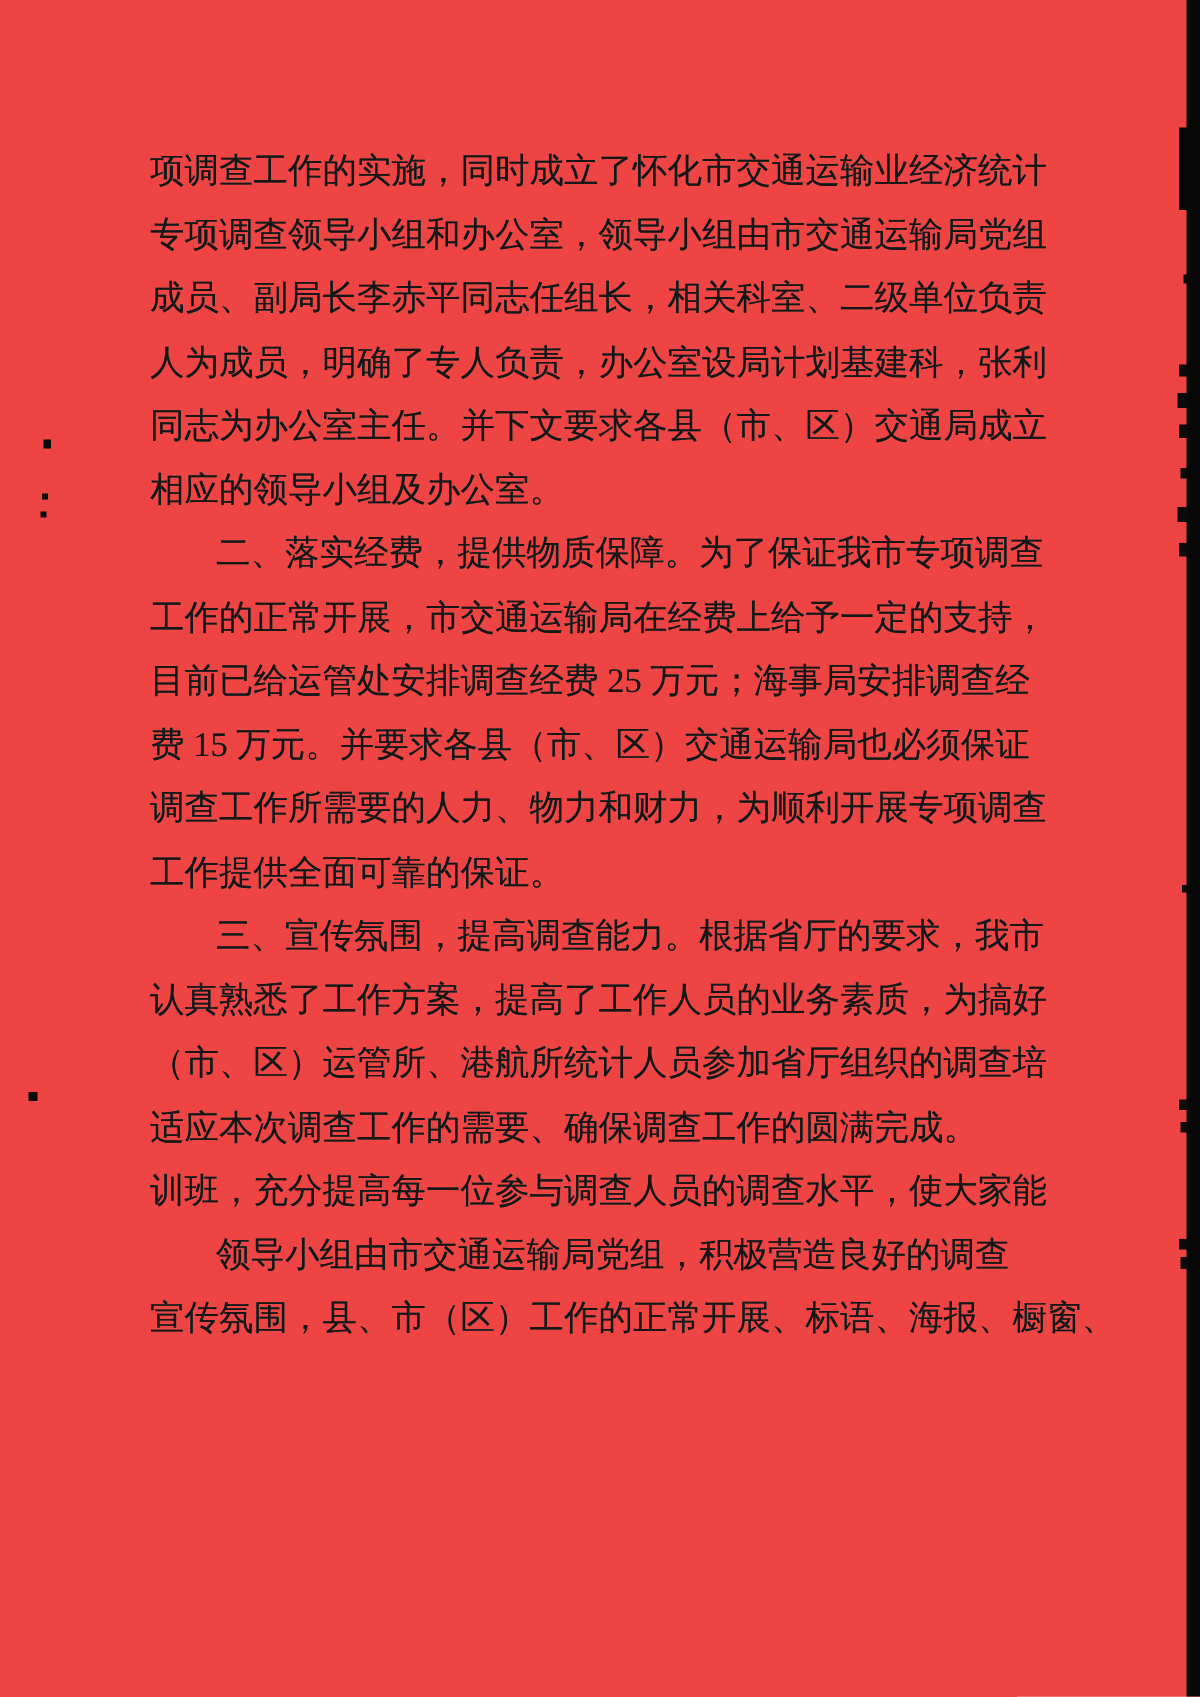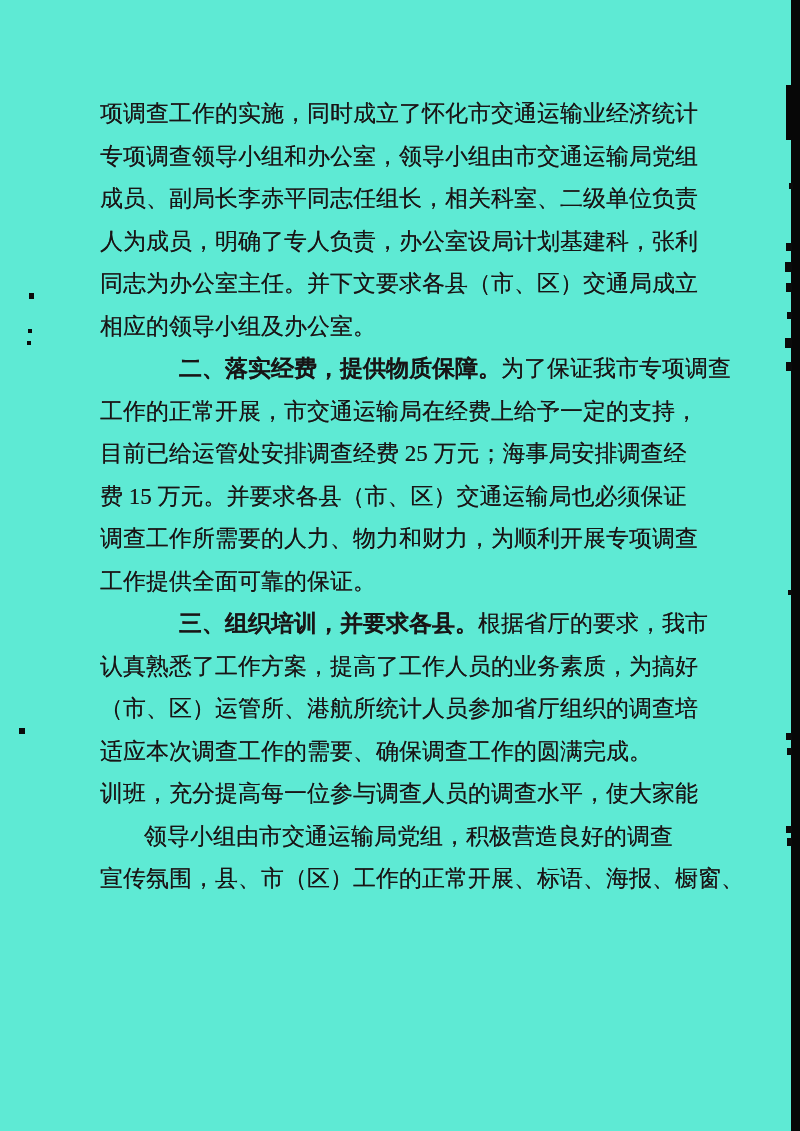--- a/index.html
+++ b/index.html
@@ -1,29 +1,29 @@
 <!DOCTYPE html>
 <html><head>
 <meta charset="utf-8">
 <style>
   html,body{margin:0;padding:0;}
   body{
     width:800px;height:1131px;position:relative;overflow:hidden;
     background:#fefefe;
     font-family:"Liberation Serif","DejaVu Serif",serif;
   }
-  .page{position:absolute;inset:0;background:#5eead4;}
+  .page{position:absolute;inset:0;background:#ef4444;}
   .textblock{position:absolute;left:100px;top:93px;width:604px;}
   .line{
     height:42.5px;line-height:42.5px;font-size:23px;color:#161616;
     white-space:nowrap;letter-spacing:0;
     text-shadow:0 0 .4px #444;
   }
   .indent{padding-left:44px;}
-  .line b{font-weight:700;margin-left:35px;}
+  .line b{font-weight:400;}
   
   .strip{position:absolute;background:#070707;}
   .mark{position:absolute;background:#0b0b0b;}
 </style>
 </head>
 <body>
 
 <div class="page">
 
   <div class="textblock">
@@ -34,21 +34,21 @@
     <div class="line">同志为办公室主任。并下文要求各县（市、区）交通局成立</div>
     <div class="line">相应的领导小组及办公室。</div>
 
     <div class="line indent"><b>二、落实经费，提供物质保障。</b><span>为了保证我市专项调查</span></div>
     <div class="line">工作的正常开展，市交通运输局在经费上给予一定的支持，</div>
     <div class="line">目前已给运管处安排调查经费 25 万元；海事局安排调查经</div>
     <div class="line">费 15 万元。并要求各县（市、区）交通运输局也必须保证</div>
     <div class="line">调查工作所需要的人力、物力和财力，为顺利开展专项调查</div>
     <div class="line">工作提供全面可靠的保证。</div>
 
-    <div class="line indent"><b>三、组织培训，并要求各县。</b><span>根据省厅的要求，我市</span></div>
+    <div class="line indent"><b>三、宣传氛围，提高调查能力。</b><span>根据省厅的要求，我市</span></div>
     <div class="line">认真熟悉了工作方案，提高了工作人员的业务素质，为搞好</div>
     <div class="line">（市、区）运管所、港航所统计人员参加省厅组织的调查培</div>
     <div class="line">适应本次调查工作的需要、确保调查工作的圆满完成。</div>
     <div class="line">训班，充分提高每一位参与调查人员的调查水平，使大家能</div>
 
     <div class="line indent">领导小组由市交通运输局党组，积极营造良好的调查</div>
     <div class="line">宣传氛围，县、市（区）工作的正常开展、标语、海报、橱窗、</div>
   </div>
 
   <div>

